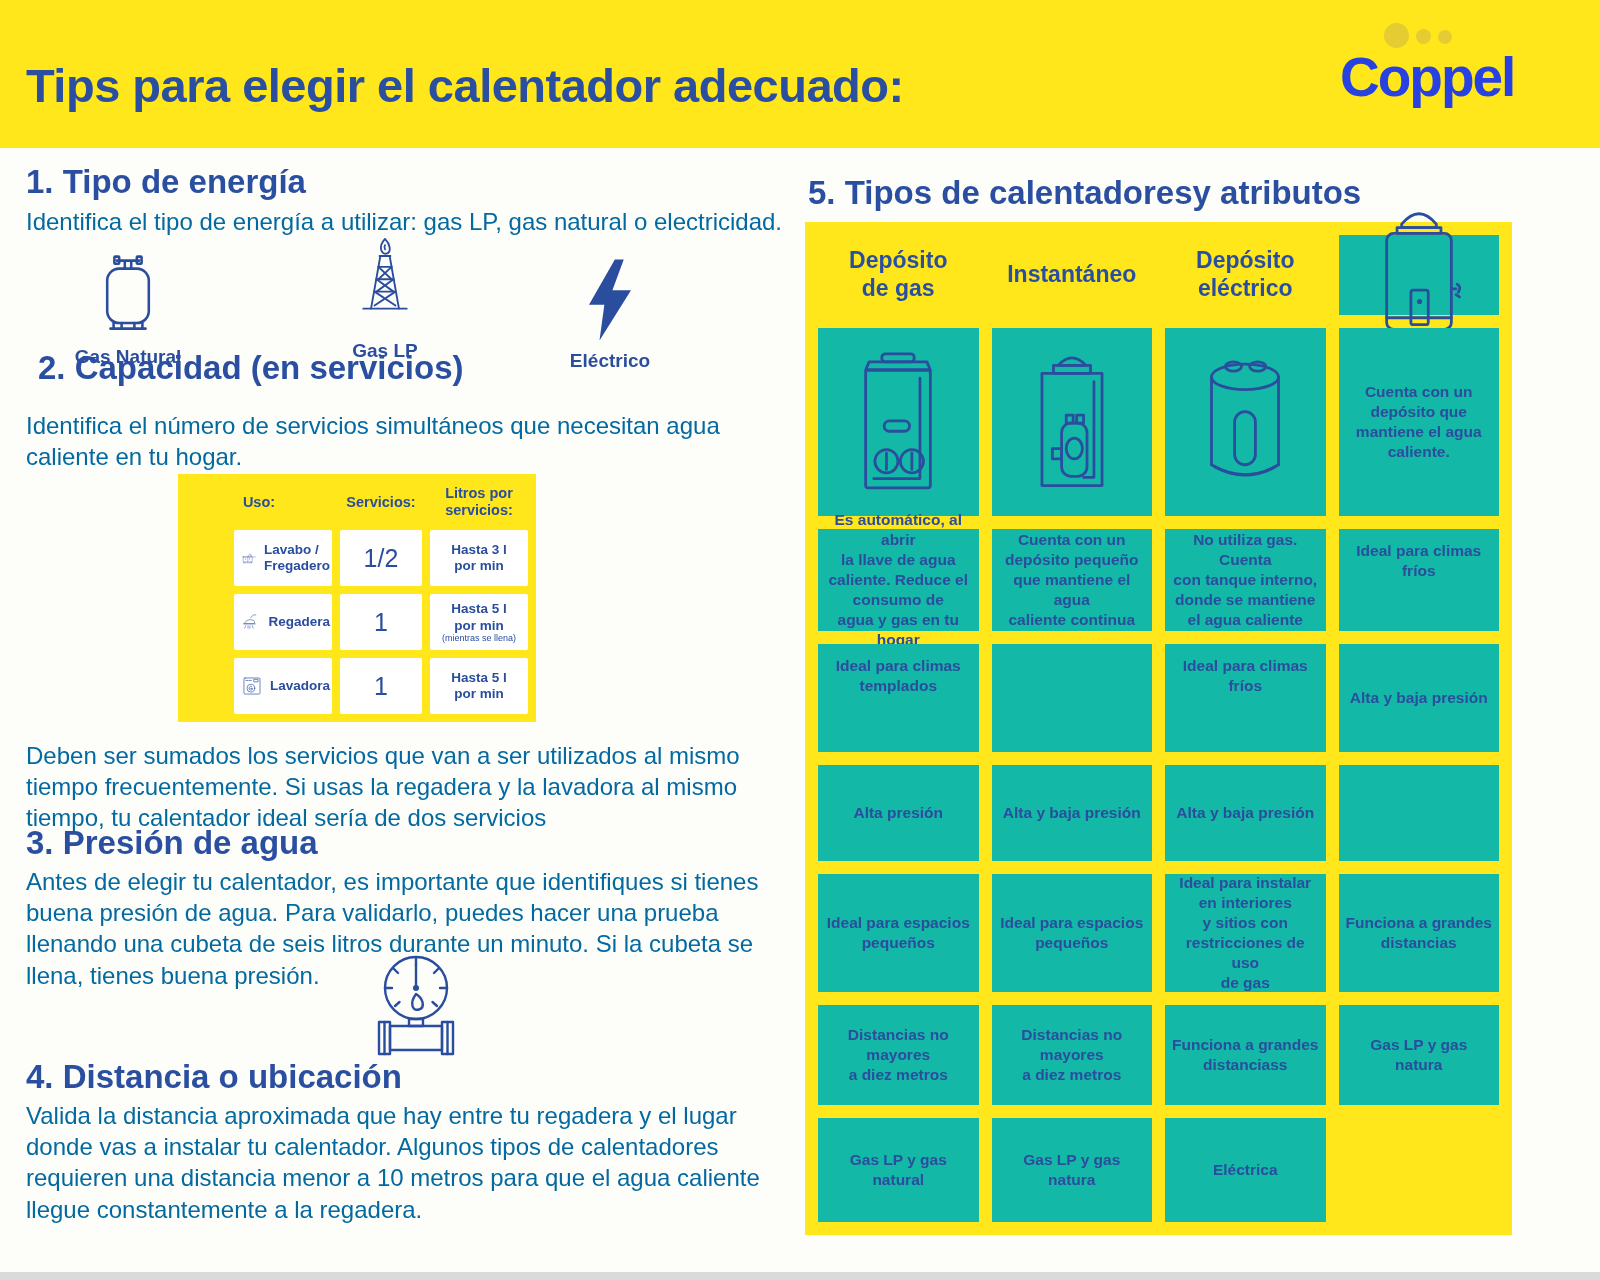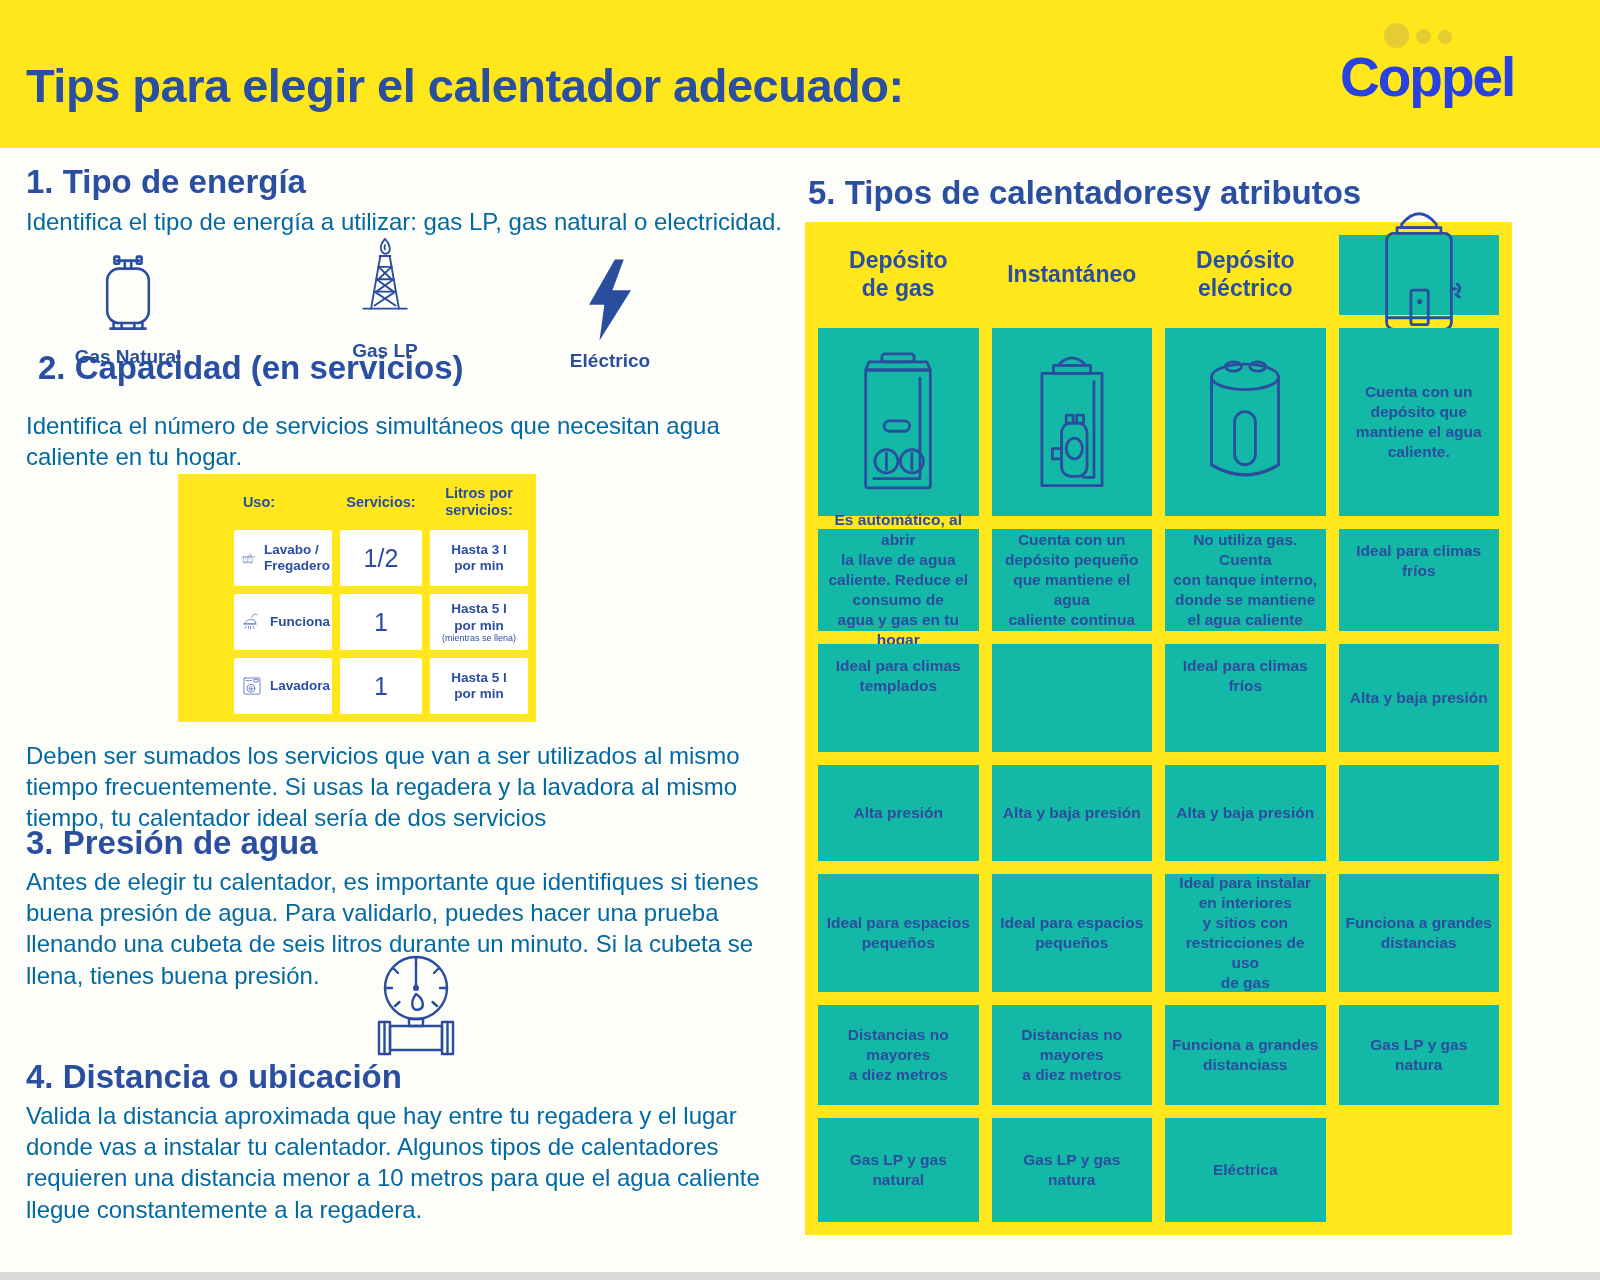--- a/index.html
+++ b/index.html
@@ -153,21 +153,21 @@
         </span>
     </div>
 
     <div class="cap-cell uso">
       <svg class="icn thin" width="44" height="40" viewBox="0 0 80 72">
         <path d="M60 6 Q52 1 46 8 L38 18"></path>
         <path d="M10 42 Q22 20 48 28 Q56 31 54 40 L53 42 Z"></path>
         <path d="M6 44 H58"></path>
         <path d="M16 52 L12 62 M26 53 V63 M34 53 V63 M44 52 L48 62"></path>
       </svg>
-      <span class="pre">Funciona</span>
+      <span class="pre">Regadera</span>
     </div>
     <div class="cap-cell">
       <span class="big">1</span>
     </div>
     <div class="cap-cell">
       <span class="litros-wrap">
           <span class="pre">Hasta 5 l
 por min</span>
           <span class="nota">(mientras se llena)</span>
         </span>

